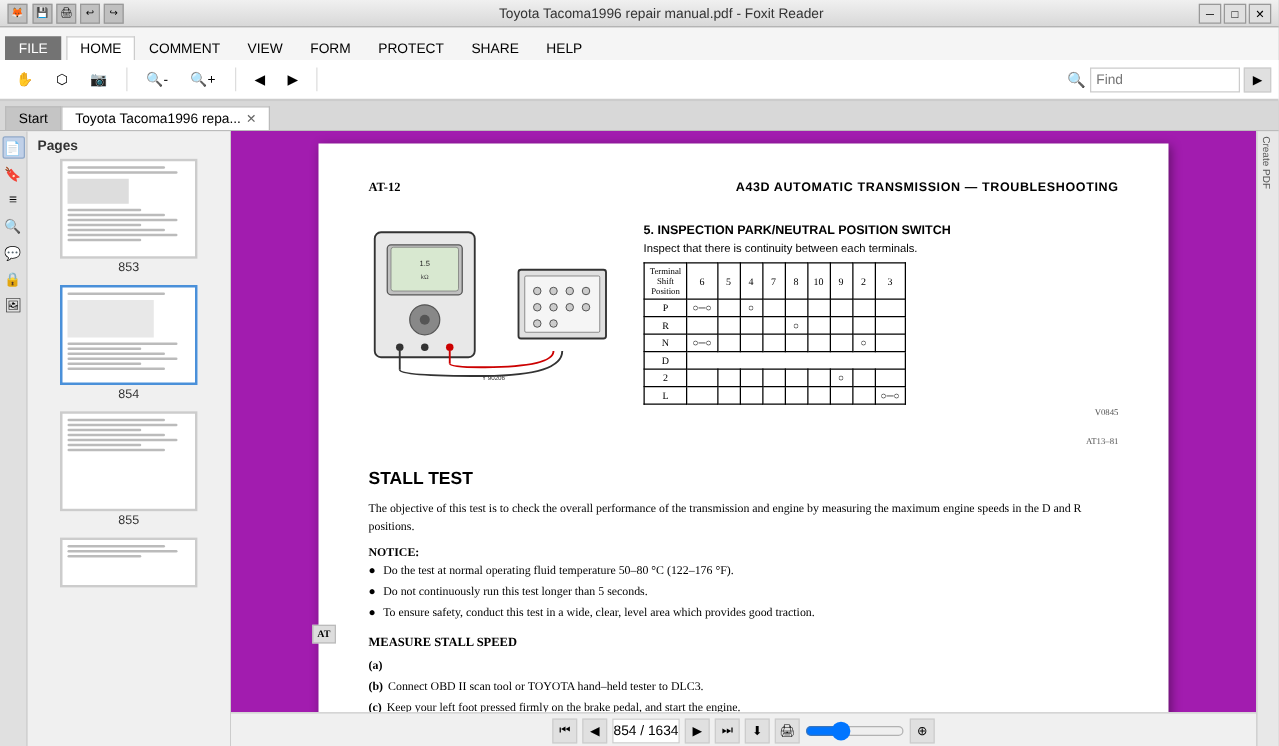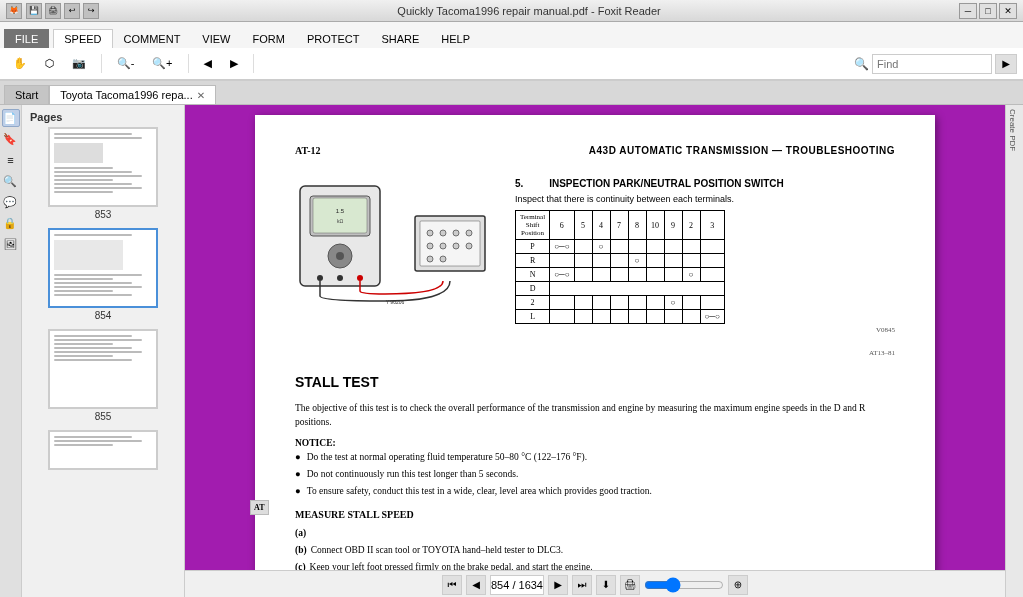--- a/index.html
+++ b/index.html
@@ -106,32 +106,32 @@
 <div class="title-bar">
   <div class="title-bar-left">
     <div class="tb-icon">🦊</div>
     <div class="title-bar-icons">
       <div class="tb-icon">💾</div>
       <div class="tb-icon">🖨</div>
       <div class="tb-icon">↩</div>
       <div class="tb-icon">↪</div>
     </div>
   </div>
-  <div class="title-bar-text">Quickly Tacoma1996 repair manual.pdf - Foxit Reader</div>
+  <div class="title-bar-text">Toyota Tacoma1996 repair manual.pdf - Foxit Reader</div>
   <div class="window-controls">
     <div class="win-btn">─</div>
     <div class="win-btn">□</div>
     <div class="win-btn">✕</div>
   </div>
 </div>
 
 <div class="ribbon">
   <div class="ribbon-tabs">
     <div class="ribbon-tab file">FILE</div>
-    <div class="ribbon-tab active">SPEED</div>
+    <div class="ribbon-tab active">HOME</div>
     <div class="ribbon-tab">COMMENT</div>
     <div class="ribbon-tab">VIEW</div>
     <div class="ribbon-tab">FORM</div>
     <div class="ribbon-tab">PROTECT</div>
     <div class="ribbon-tab">SHARE</div>
     <div class="ribbon-tab">HELP</div>
   </div>
   <div class="ribbon-commands">
     <div class="cmd-group">
       <div class="cmd-btn">✋</div>
@@ -291,21 +291,21 @@
             <path d="M 25 120 Q 25 125 90 125 Q 155 125 155 105" fill="none" stroke="#333" stroke-width="1.5"></path>
             <path d="M 65 115 Q 65 118 90 118 Q 148 118 148 105" fill="none" stroke="#c00" stroke-width="1.5"></path>
 
             <text x="100" y="128" font-size="5" text-anchor="middle" fill="#333" font-family="Arial">Y 90206</text>
           </svg>
         </div>
 
         <div class="inspection-area">
           <div style="margin-bottom:6px;">
             <span style="font-weight:bold;font-size:10px;font-family:Arial,sans-serif;">5. </span>
-            <span style="font-weight:bold;font-size:10px;font-family:Arial,sans-serif;margin-left:23px;">INSPECTION PARK/NEUTRAL POSITION SWITCH</span>
+            <span style="font-weight:bold;font-size:10px;font-family:Arial,sans-serif;">INSPECTION PARK/NEUTRAL POSITION SWITCH</span>
             <div style="font-size:9px;margin-top:3px;font-family:Arial,sans-serif;">Inspect that there is continuity between each terminals.</div>
           </div>
 
           <div class="table-area">
             <table class="terminal-table">
               <thead>
                 <tr>
                   <td rowspan="2" style="text-align:center;font-size:7px;">Terminal<br>Shift<br>Position</td>
                   <td>6</td>
                   <td>5</td>

